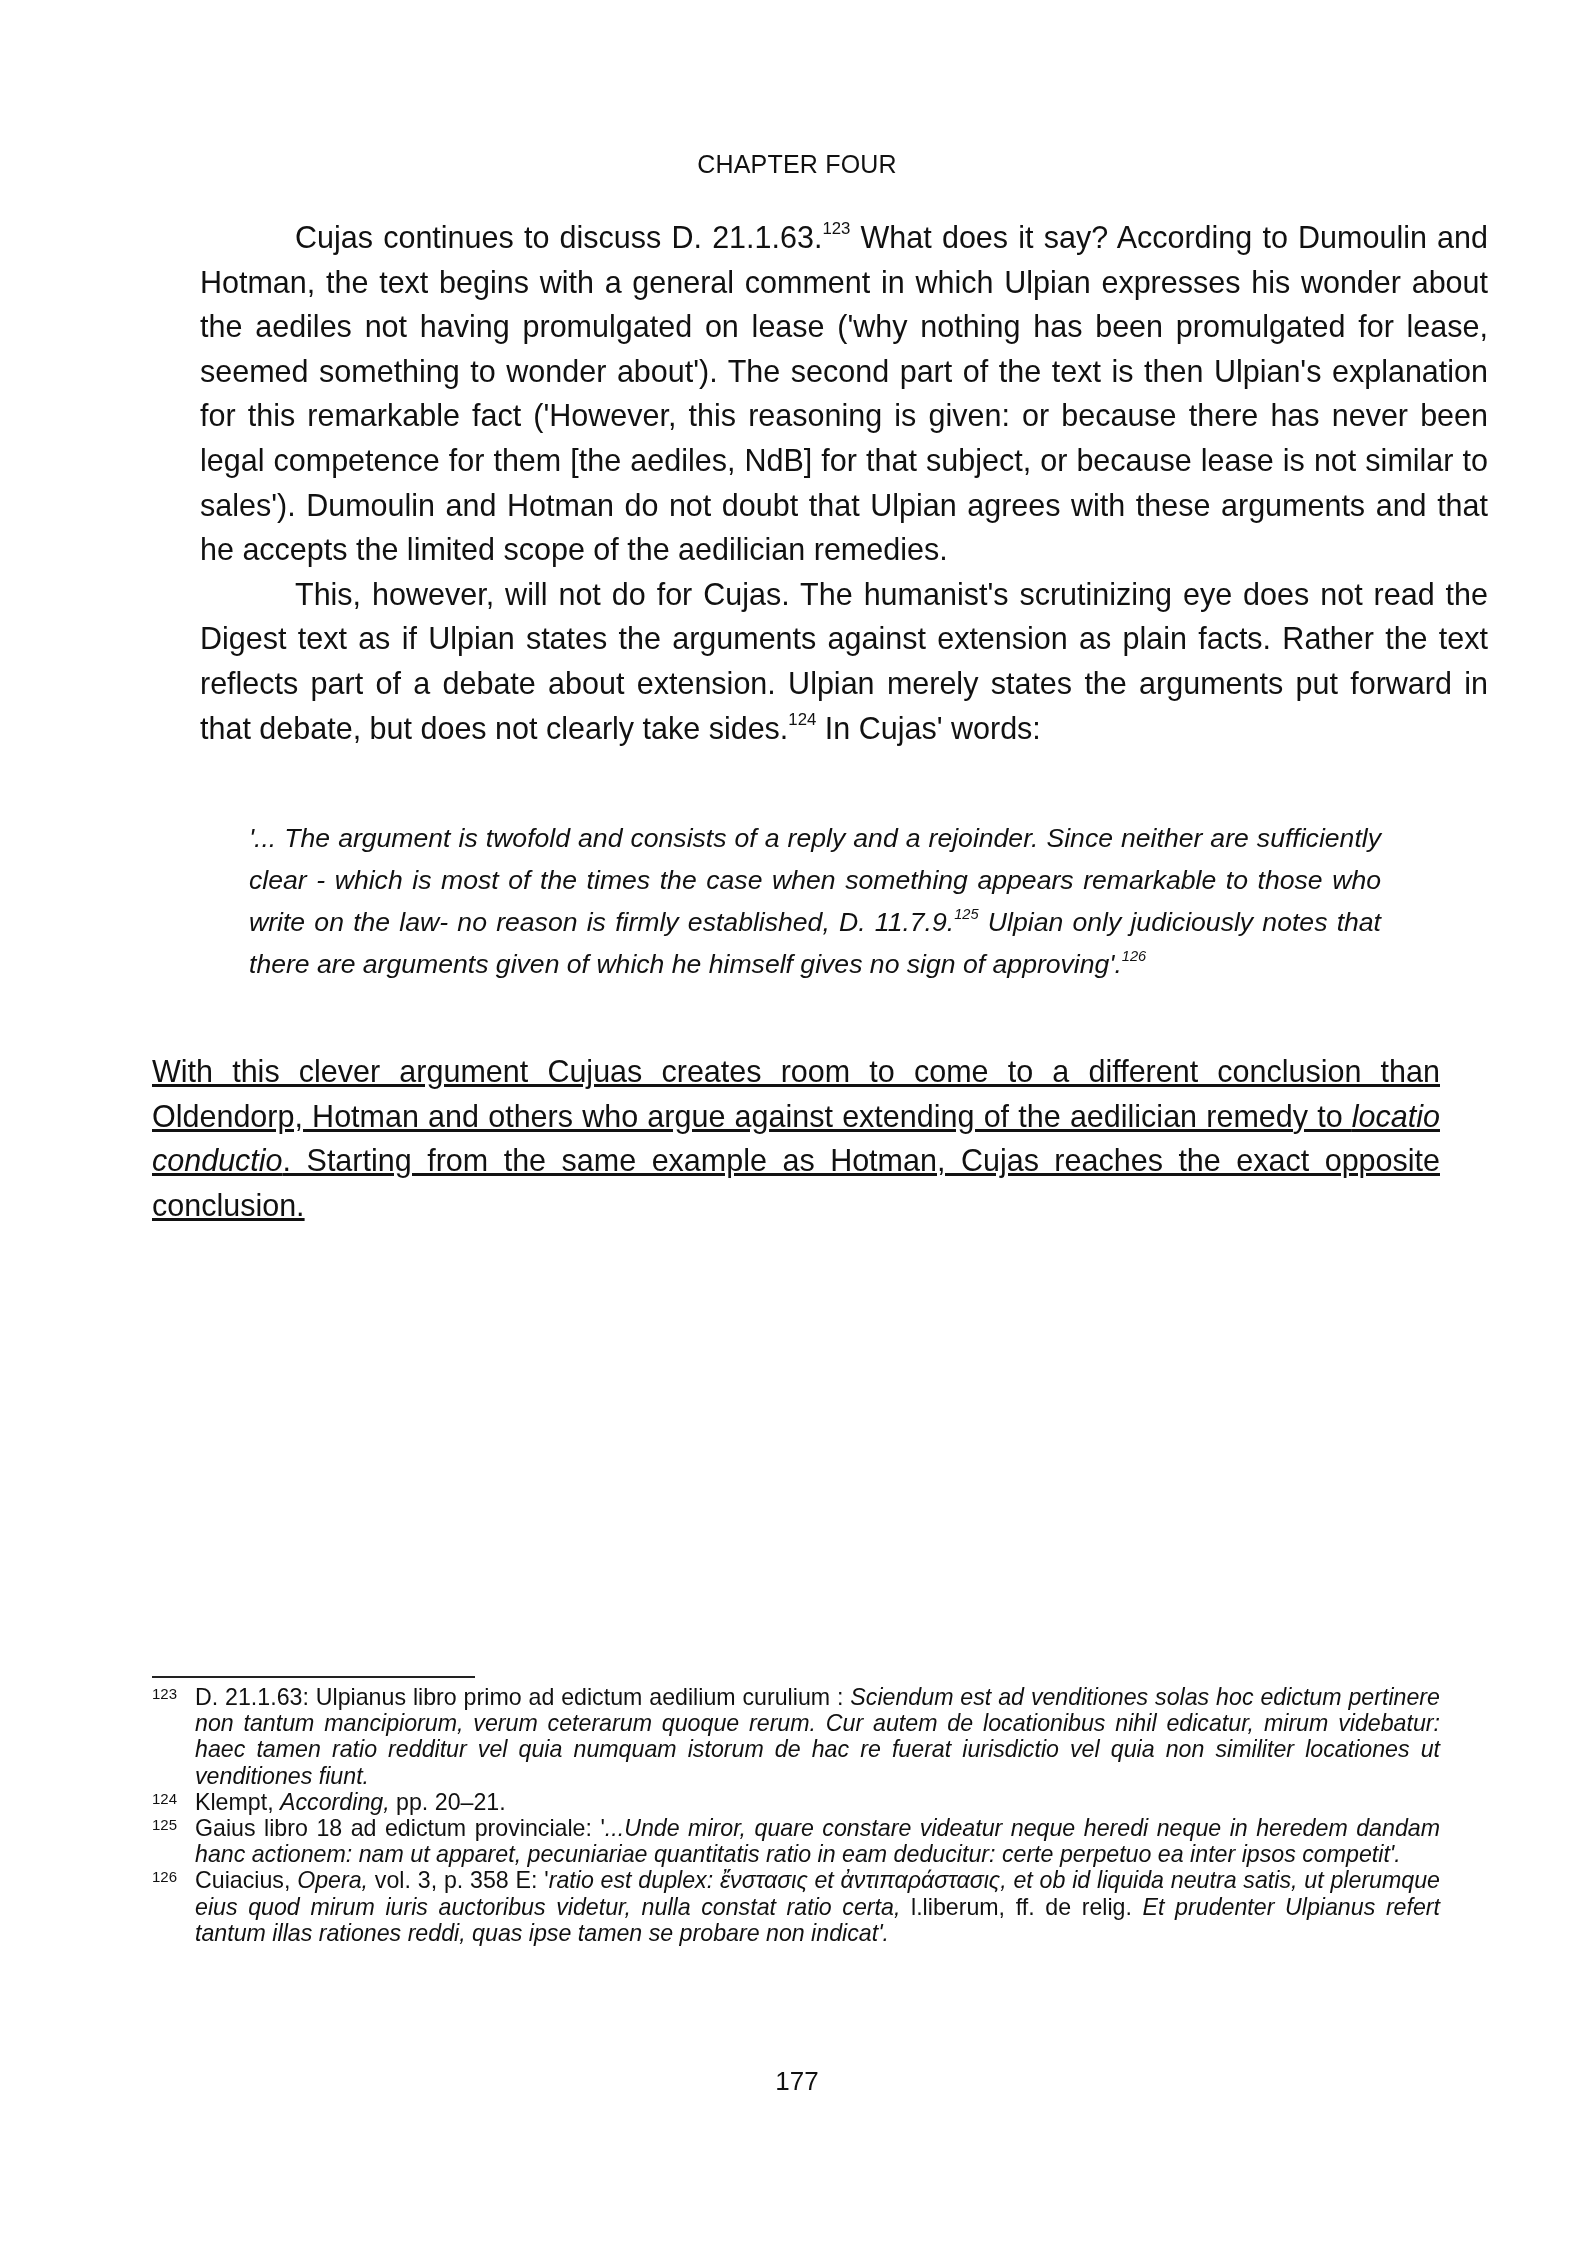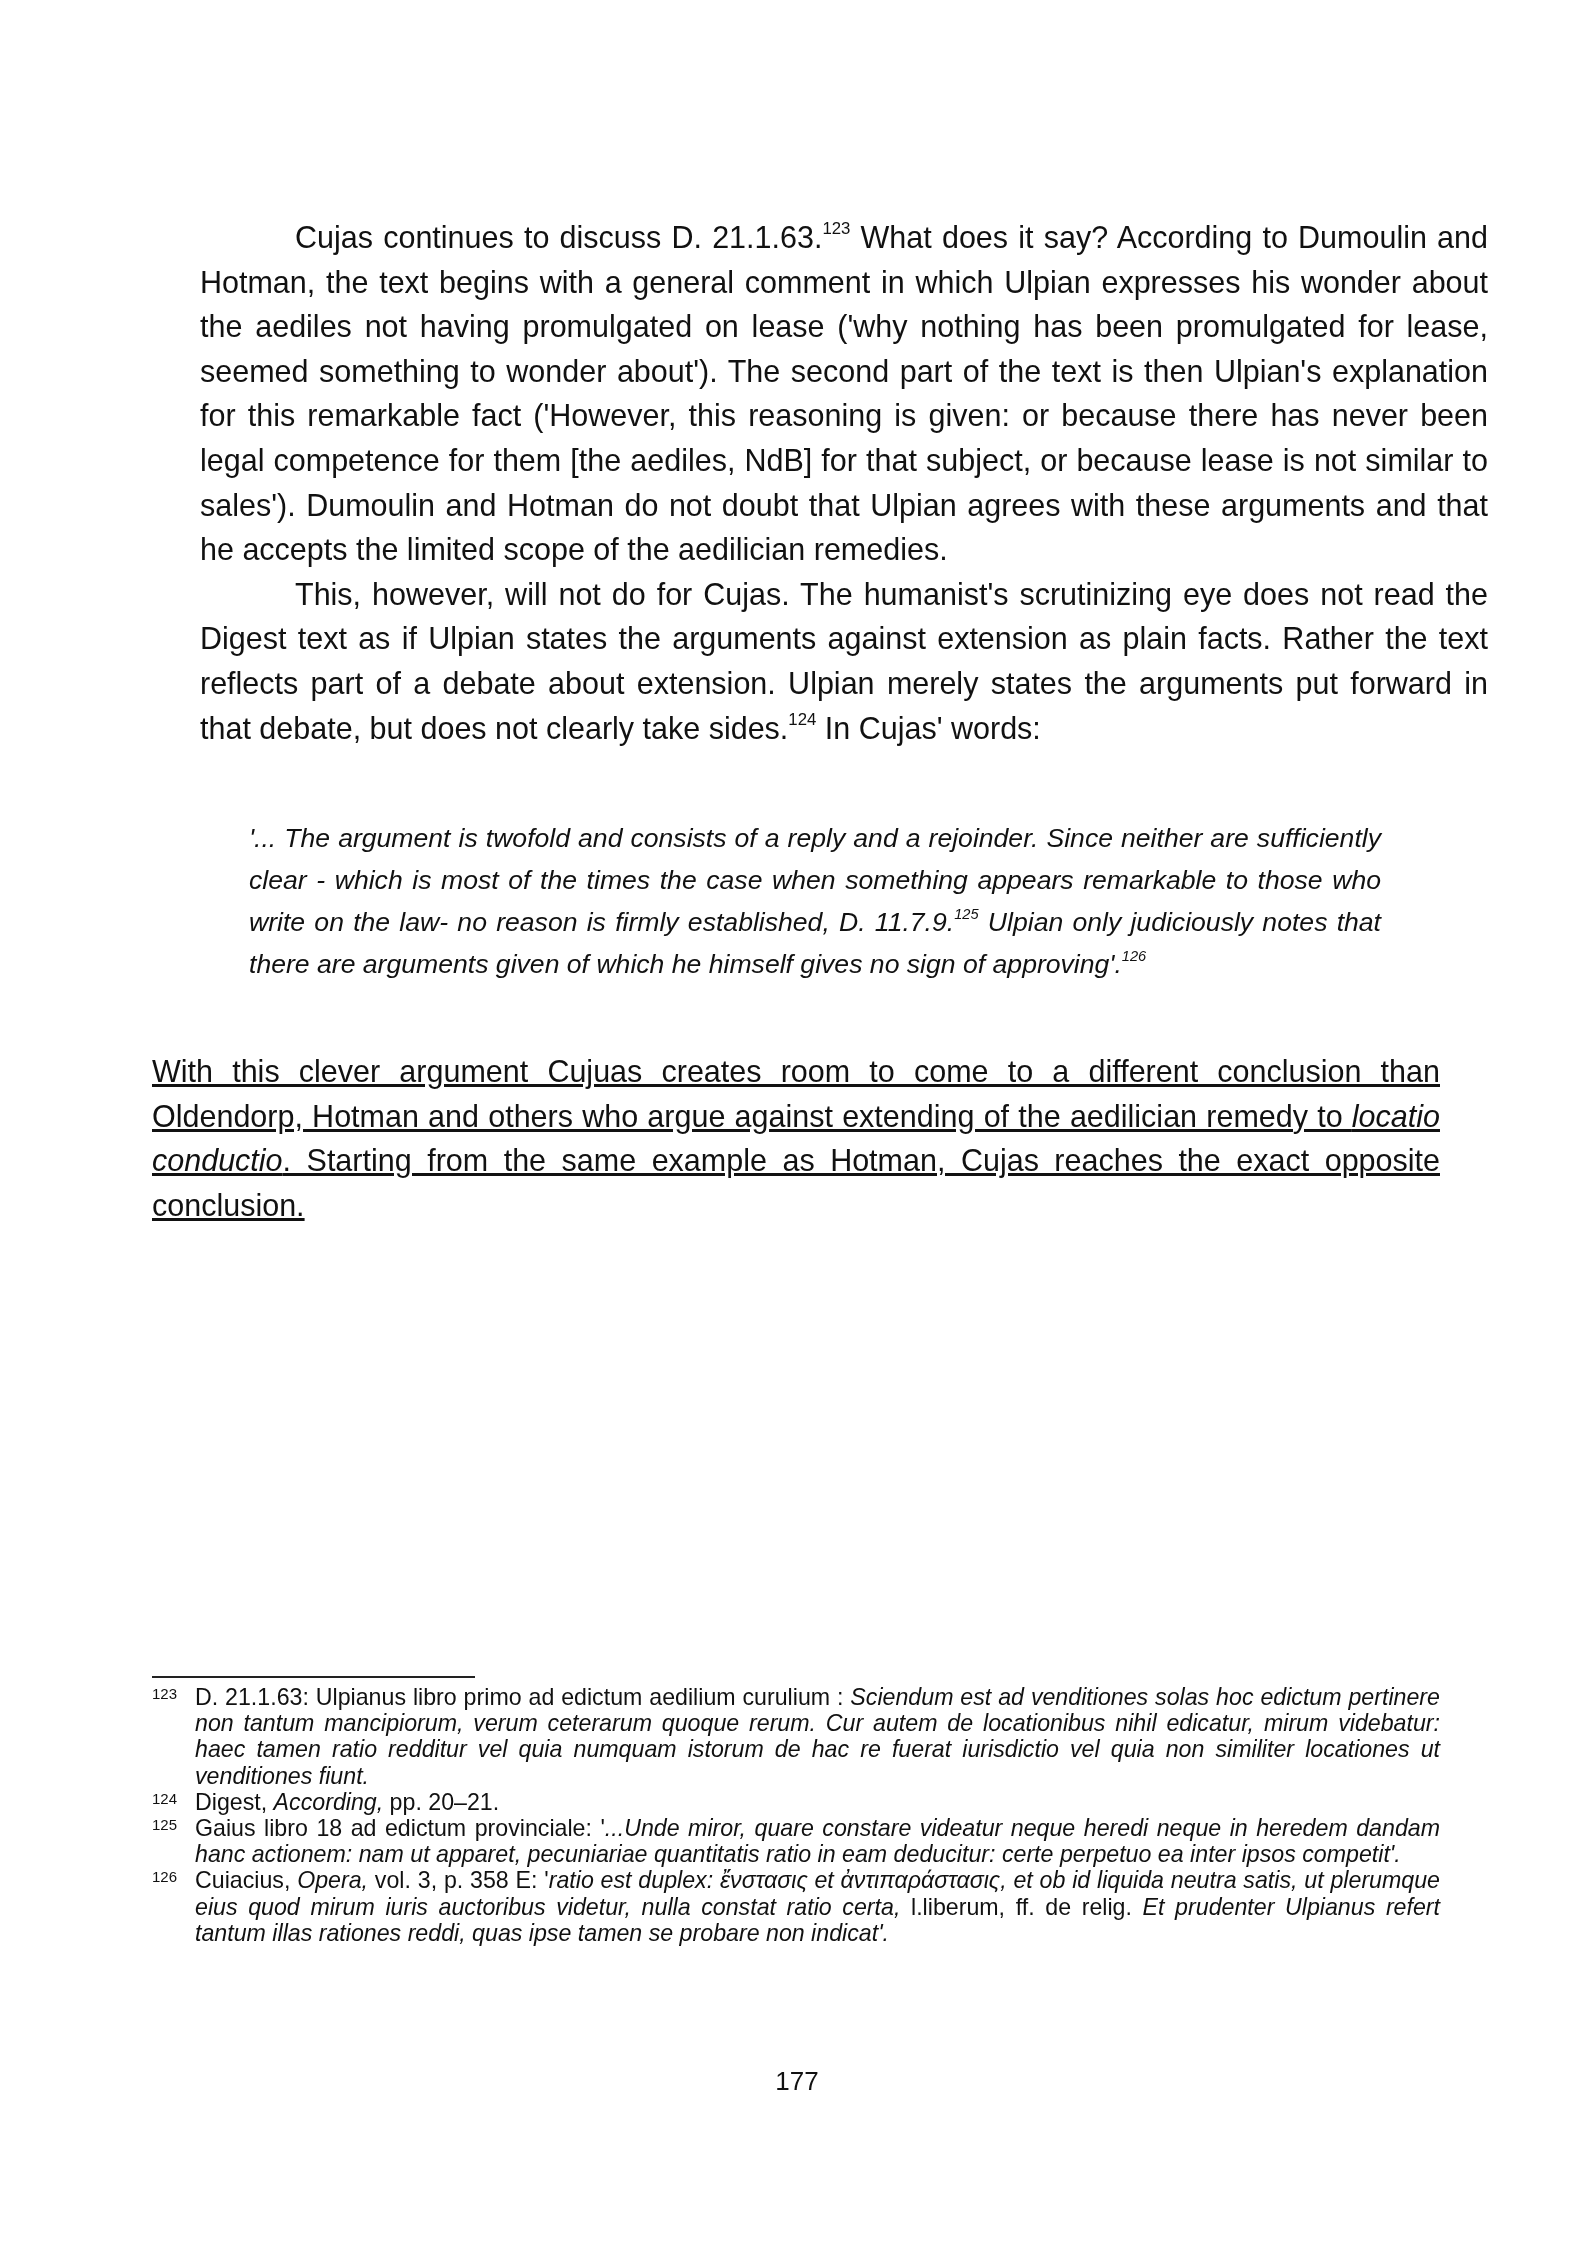--- a/index.html
+++ b/index.html
@@ -25,20 +25,21 @@
   .fn { position: relative; padding-left: 43px; text-align: justify; margin: 0; }
   .fn-num { position: absolute; left: 0; top: -3px; font-size: 15px; }
   .page-number { position: absolute; top: 2066px; left: 0; width: 1594px; text-align: center; font-size: 26px; }
   i { font-style: italic; }
 </style>
 </head>
 <body>
 
 <div class="page">
 
+  <div class="running-head">CHAPTER FOUR</div>
 
   <div class="body-text" id="p1">
     <p class="indent"><span>Cujas continues to discuss D. 21.1.63.</span><sup>123</sup><span> What does it say? According to Dumoulin and Hotman, the text begins with a general comment in which Ulpian expresses his wonder about the aediles not having promulgated on lease ('why nothing has been promulgated for lease, seemed something to wonder about'). The second part of the text is then Ulpian's explanation for this remarkable fact ('However, this reasoning is given: or because there has never been legal competence for them [the aediles, NdB] for that subject, or because lease is not similar to sales'). Dumoulin and Hotman do not doubt that Ulpian agrees with these arguments and that he accepts the limited scope of the aedilician remedies.</span></p>
     <p class="indent"><span>This, however, will not do for Cujas. The humanist's scrutinizing eye does not read the Digest text as if Ulpian states the arguments against extension as plain facts. Rather the text reflects part of a debate about extension. Ulpian merely states the arguments put forward in that debate, but does not clearly take sides.</span><sup>124</sup><span> In Cujas' words:</span></p>
   </div>
 
   <div class="blockquote">
     <p><span>'... The argument is twofold and consists of a reply and a rejoinder. Since neither are sufficiently clear - which is most of the times the case when something appears remarkable to those who write on the law- no reason is firmly established, D. 11.7.9.</span><sup>125</sup><span> Ulpian only judiciously notes that there are arguments given of which he himself gives no sign of approving'.</span><sup>126</sup></p>
   </div>
 
@@ -46,21 +47,21 @@
     <p><span>With this clever argument Cujuas creates room to come to a different conclusion than Oldendorp, Hotman and others who argue against extending of the aedilician remedy to </span><i>locatio conductio</i><span>. Starting from the same example as Hotman, Cujas reaches the exact opposite conclusion.</span></p>
   </div>
 
   <div class="footnote-rule"></div>
 
   <div class="footnotes">
     <p class="fn">
       <span class="fn-num">123</span><span>D. 21.1.63: Ulpianus libro primo ad edictum aedilium curulium : </span><i>Sciendum est ad venditiones solas hoc edictum pertinere non tantum mancipiorum, verum ceterarum quoque rerum. Cur autem de locationibus nihil edicatur, mirum videbatur: haec tamen ratio redditur vel quia numquam istorum de hac re fuerat iurisdictio vel quia non similiter locationes ut venditiones fiunt.</i>
     </p>
     <p class="fn">
-      <span class="fn-num">124</span><span>Digest, </span><i>According,</i><span> pp. 20–21.</span>
+      <span class="fn-num">124</span><span>Klempt, </span><i>According,</i><span> pp. 20–21.</span>
     </p>
     <p class="fn">
       <span class="fn-num">125</span><span>Gaius libro 18 ad edictum provinciale: '</span><i>...Unde miror, quare constare videatur neque heredi neque in heredem dandam hanc actionem: nam ut apparet, pecuniariae quantitatis ratio in eam deducitur: certe perpetuo ea inter ipsos competit'.</i>
     </p>
     <p class="fn">
       <span class="fn-num">126</span><span>Cuiacius, </span><i>Opera,</i><span> vol. 3, p. 358 E: '</span><i>ratio est duplex: ἔνστασις et ἀντιπαράστασις, et ob id liquida neutra satis, ut plerumque eius quod mirum iuris auctoribus videtur, nulla constat ratio certa,</i><span> l.liberum, ff. de relig. </span><i>Et prudenter Ulpianus refert tantum illas rationes reddi, quas ipse tamen se probare non indicat'.</i>
     </p>
   </div>
 
   <div class="page-number">177</div>

